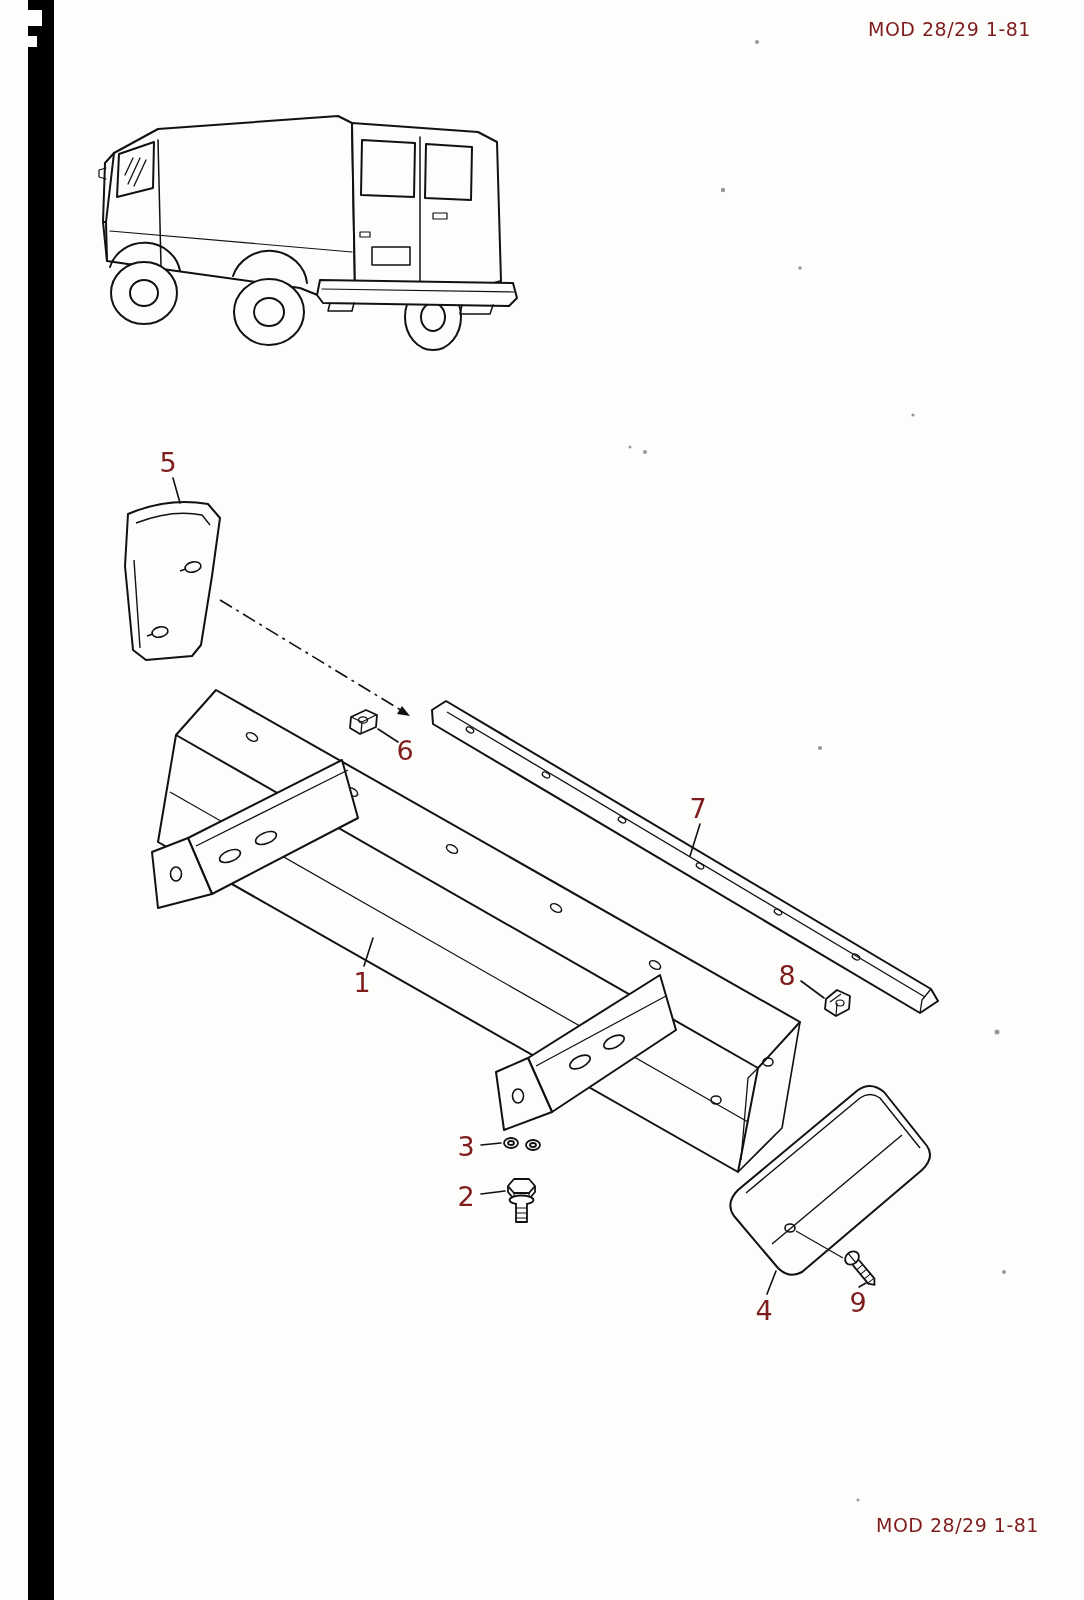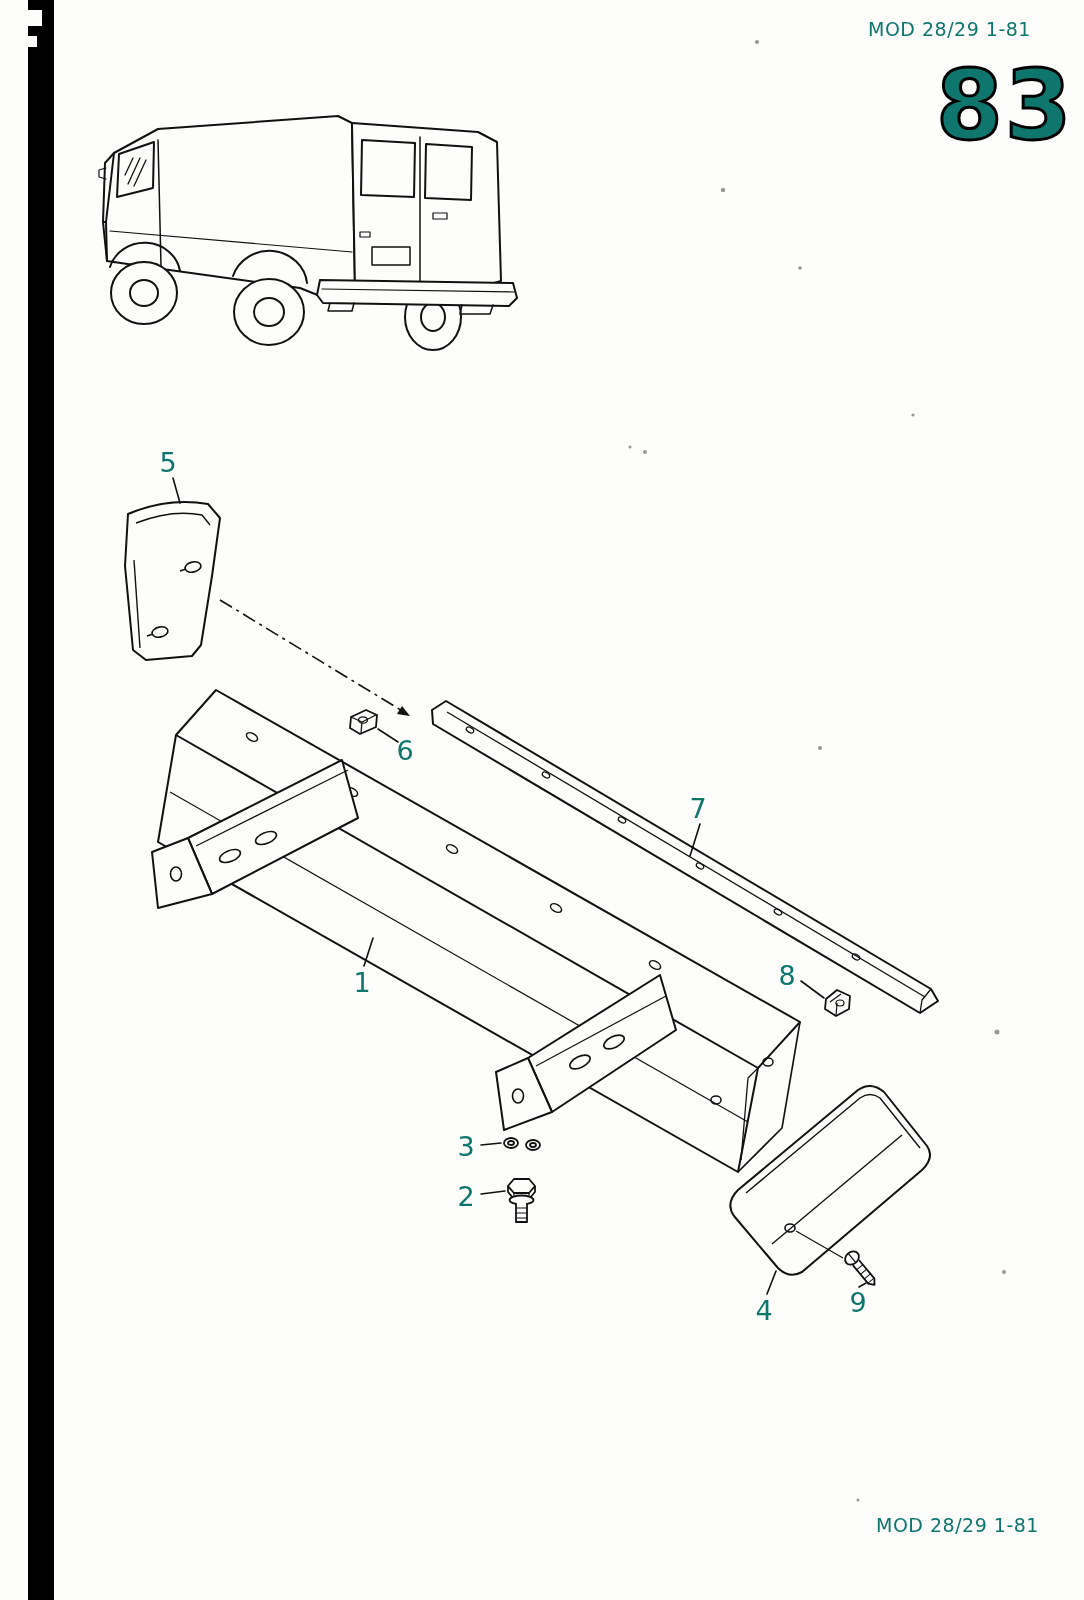--- a/index.html
+++ b/index.html
@@ -1,20 +1,20 @@
 <!DOCTYPE html>
 <html><head>
 <meta charset="utf-8">
 <style>
   html,body { margin:0; padding:0; background:#9a9a9a; }
   .page {
     position:relative; width:1084px; height:1600px;
     background:#fdfdfc; overflow:hidden;
     font-family:"DejaVu Sans","Liberation Sans",sans-serif;
-    color:#0f766e;
+    color:#7f1d1d;
   }
   .binding { position:absolute; left:28px; top:0; width:26px; height:1600px; background:#000; }
   .binding-notch-a { position:absolute; left:28px; top:10px; width:14px; height:16px; background:#fdfdfc; }
   .binding-notch-b { position:absolute; left:28px; top:36px; width:9px; height:11px; background:#fdfdfc; }
   .code-top {
     position:absolute; left:868px; top:18px;
     font-size:19px; letter-spacing:0.5px; white-space:nowrap;
   }
   .page-num {
     position:absolute; left:936px; top:58px;
@@ -34,21 +34,20 @@
 </head>
 <body>
 
 <div class="page">
 
   <div class="binding"></div>
   <div class="binding-notch-a"></div>
   <div class="binding-notch-b"></div>
 
   <div class="code-top">MOD 28/29 1-81</div>
-  <div class="page-num">83</div>
   <div class="code-bottom">MOD 28/29 1-81</div>
 
   <svg class="art" width="1084" height="1600" viewBox="0 0 1084 1600">
 
     <g fill="none" stroke="#111" stroke-width="2" stroke-linejoin="round" stroke-linecap="round">
       <path d="M106 222 L114 153 L158 129 L338 116 L352 123 L355 290 L320 296 L300 288 L155 268 L107 261 Z" fill="#fdfdfc"></path>
       <path d="M352 123 L478 132 L497 142 L501 281 L462 292 L355 290 Z" fill="#fdfdfc"></path>
       <path d="M114 153 L105 163 L103 222 L106 222 M103 222 L107 261"></path>
       <path d="M106 168 l-7 2 v7 l7 2" stroke-width="1.2"></path>
       <path d="M119 154 L154 142 L153 188 L117 197 Z"></path>

